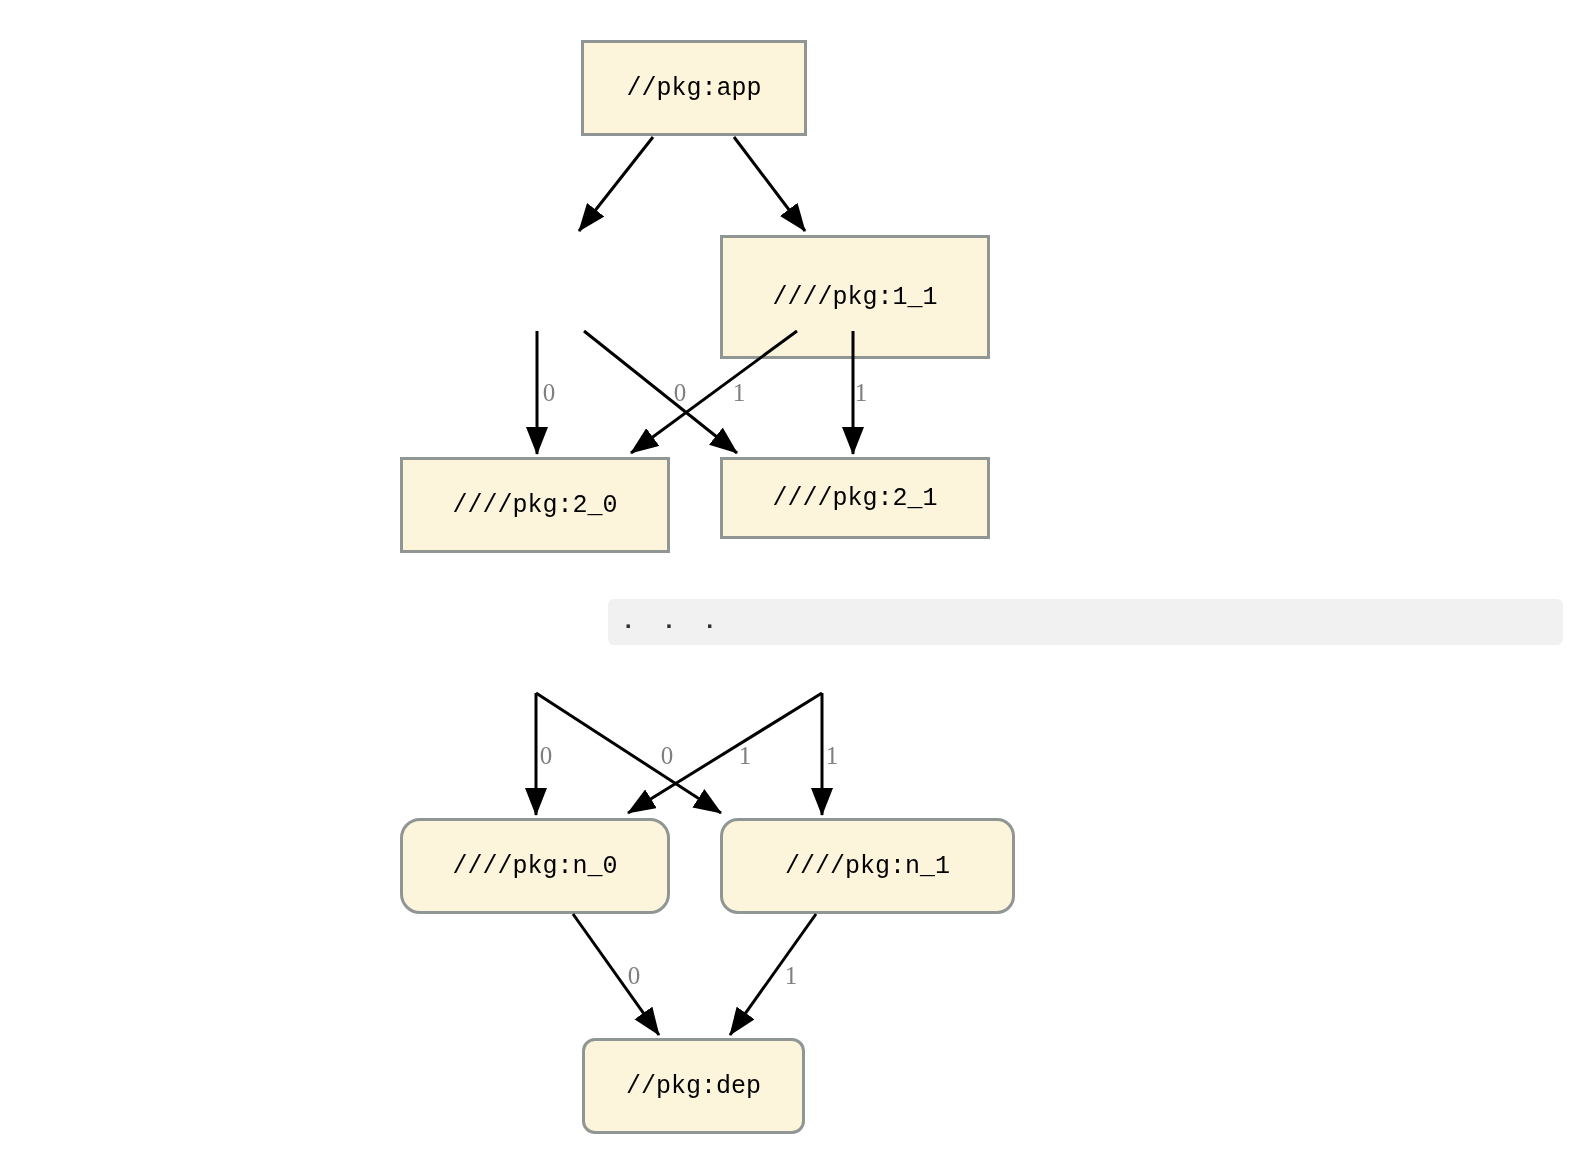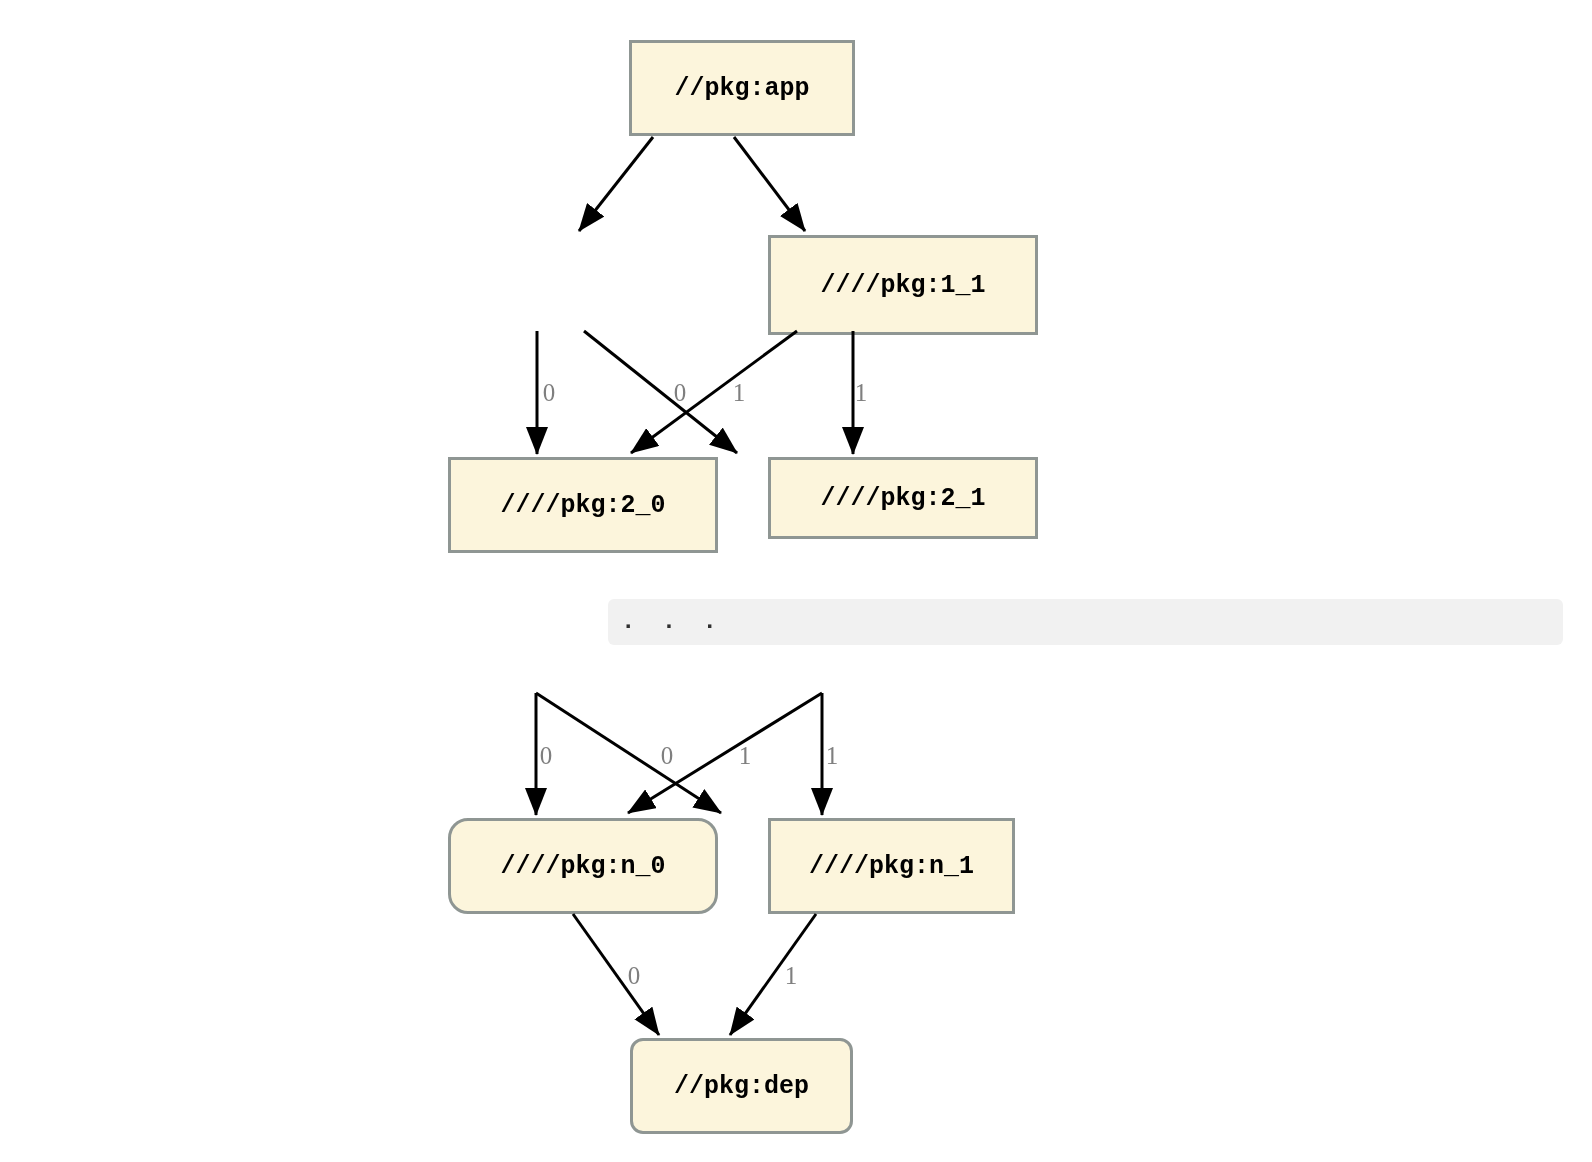--- a/index.html
+++ b/index.html
@@ -19,33 +19,32 @@
   }
   .node {
     position: absolute;
     box-sizing: border-box;
     background: #FCF5DC;
     border: 3px solid #8F9693;
     display: flex;
     align-items: center;
     justify-content: center;
     font-family: "Liberation Mono", monospace;
-    font-weight: bold;
+    font-weight: normal;
     font-size: 25px;
     color: #000000;
     white-space: nowrap;
-    margin-left: 48px;
   }
   .node-app  { left: 581px; top: 40px;   width: 226px; height: 96px; }
   .node-1_0  { left: 400px; top: 235px;  width: 270px; height: 96px; }
-  .node-1_1  { left: 720px; top: 235px;  width: 270px; height: 100px; }
+  .node-1_1  { left: 720px; top: 235px;  width: 270px; height: 124px; }
   .node-2_0  { left: 400px; top: 457px;  width: 270px; height: 96px; }
   .node-2_1  { left: 720px; top: 457px;  width: 270px; height: 82px; }
   .node-n_0  { left: 400px; top: 818px;  width: 270px; height: 96px; border-radius: 20px; }
-  .node-n_1  { left: 720px; top: 818px;  width: 247px; height: 96px; }
+  .node-n_1  { left: 720px; top: 818px;  width: 295px; height: 96px; border-radius: 18px; }
   .node-dep  { left: 582px; top: 1038px; width: 223px; height: 96px; border-radius: 13px; }
   .ellipsis-band {
     position: absolute;
     left: 608px; top: 599px;
     width: 955px; height: 46px;
     background: #F1F1F1;
     border-radius: 6px;
   }
   .ellipsis-text {
     position: absolute;

